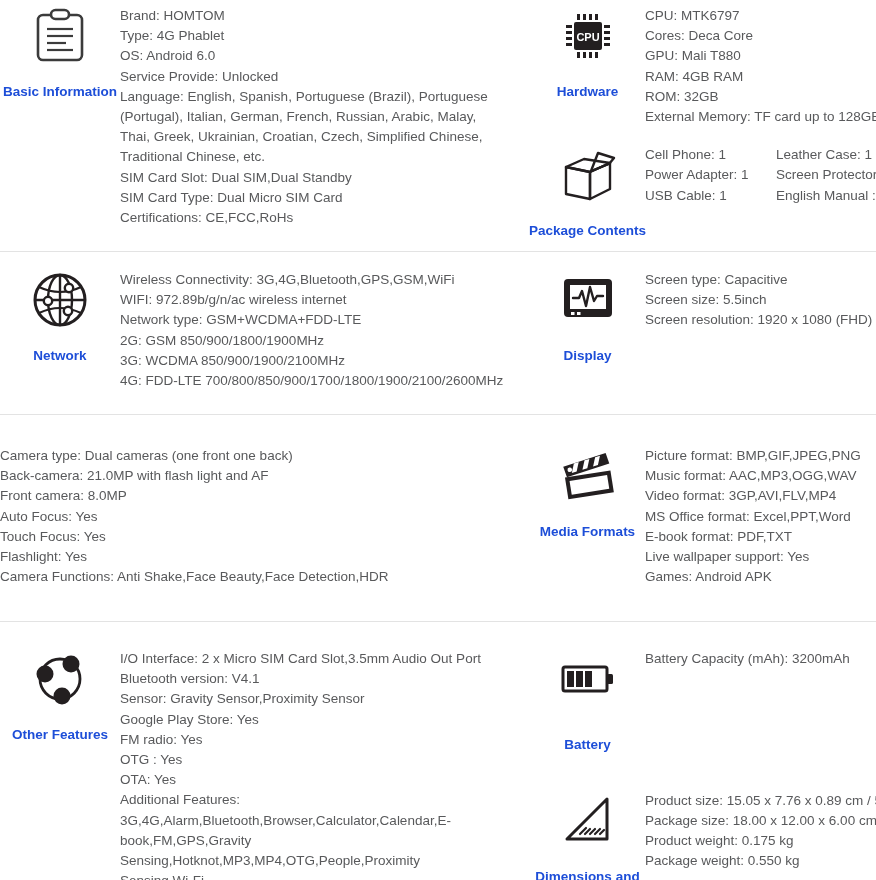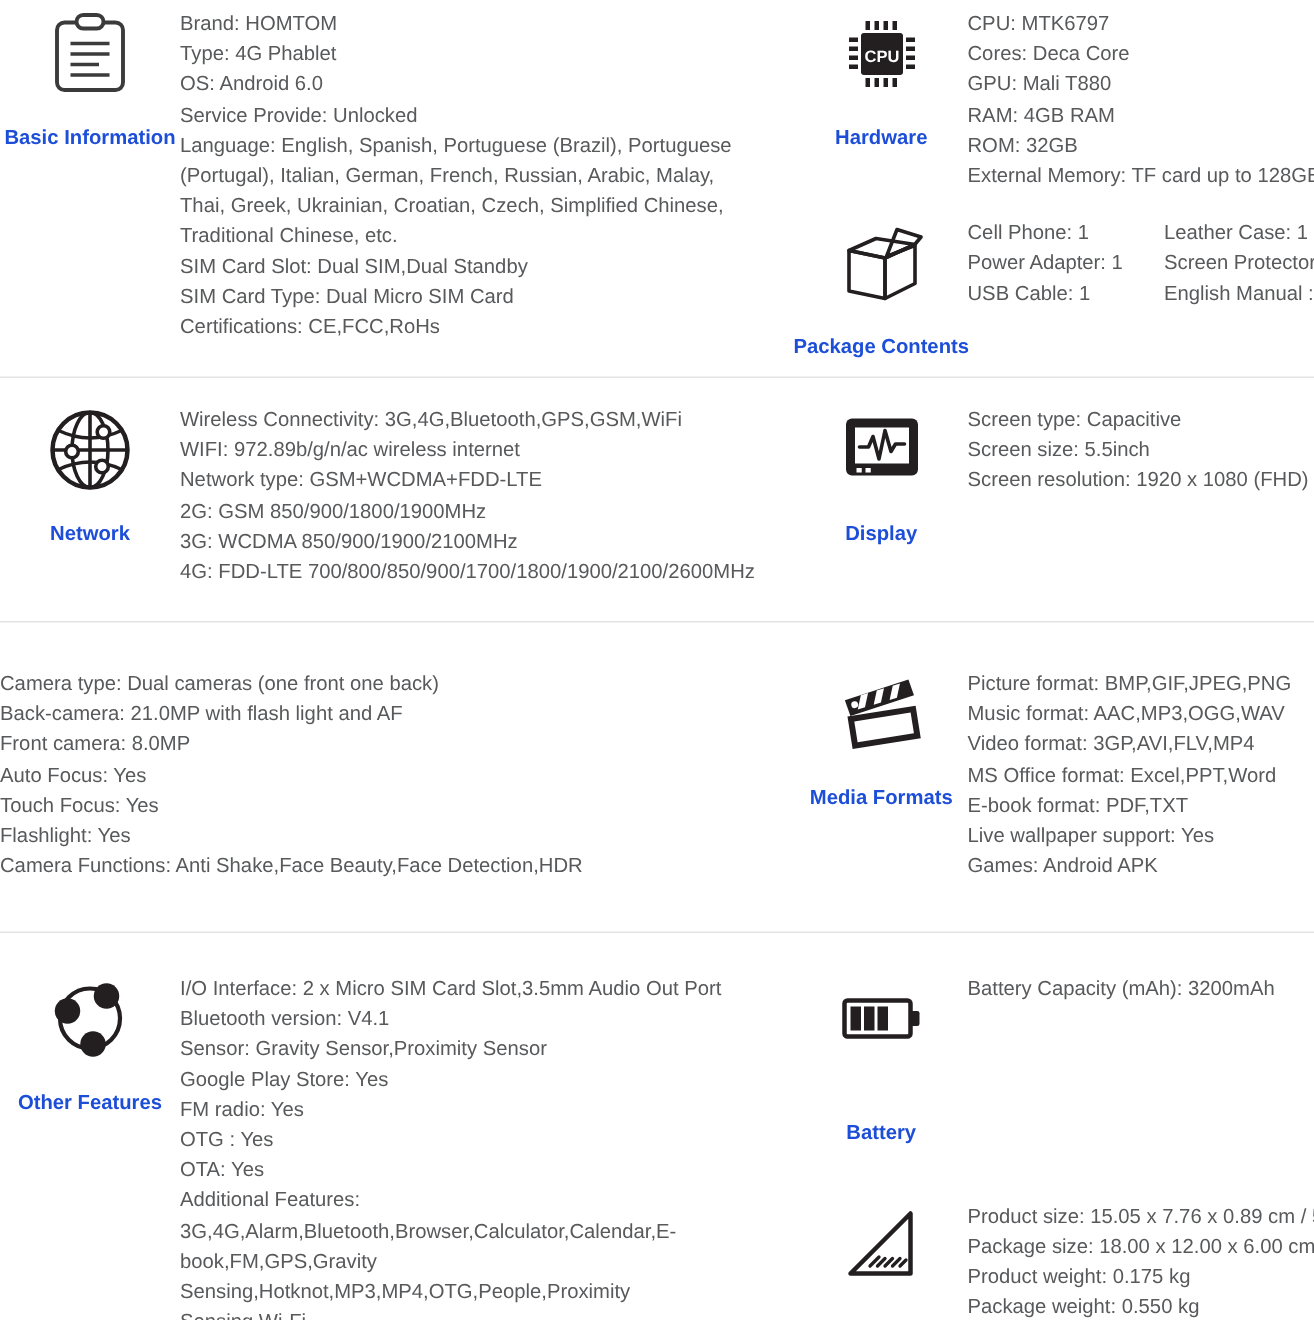--- a/index.html
+++ b/index.html
@@ -325,21 +325,21 @@
         <div class="icon-col right-icon">
           <div class="icon-box">
             <svg width="56" height="34" viewBox="0 0 56 34">
               <rect x="3" y="5" width="44" height="24" rx="2" fill="none" stroke="#231f20" stroke-width="3"></rect>
               <rect x="47" y="12" width="6" height="10" rx="1.5" fill="#231f20"></rect>
               <rect x="7" y="9" width="7" height="16" fill="#231f20"></rect>
               <rect x="16" y="9" width="7" height="16" fill="#231f20"></rect>
               <rect x="25" y="9" width="7" height="16" fill="#231f20"></rect>
             </svg>
           </div>
-          <div class="icon-label" style="margin-top:22px;">Battery</div>
+          <div class="icon-label" style="margin-top:12px;">Battery</div>
         </div>
         <div class="spec-col">
           <div class="spec-line">Battery Capacity (mAh): 3200mAh</div>
         </div>
       </div>
 
       <div style="display:flex;flex-direction:row;align-items:flex-start;margin-top:30px;">
         <div class="icon-col right-icon">
           <div class="icon-box">
             <svg width="58" height="52" viewBox="0 0 58 52">

